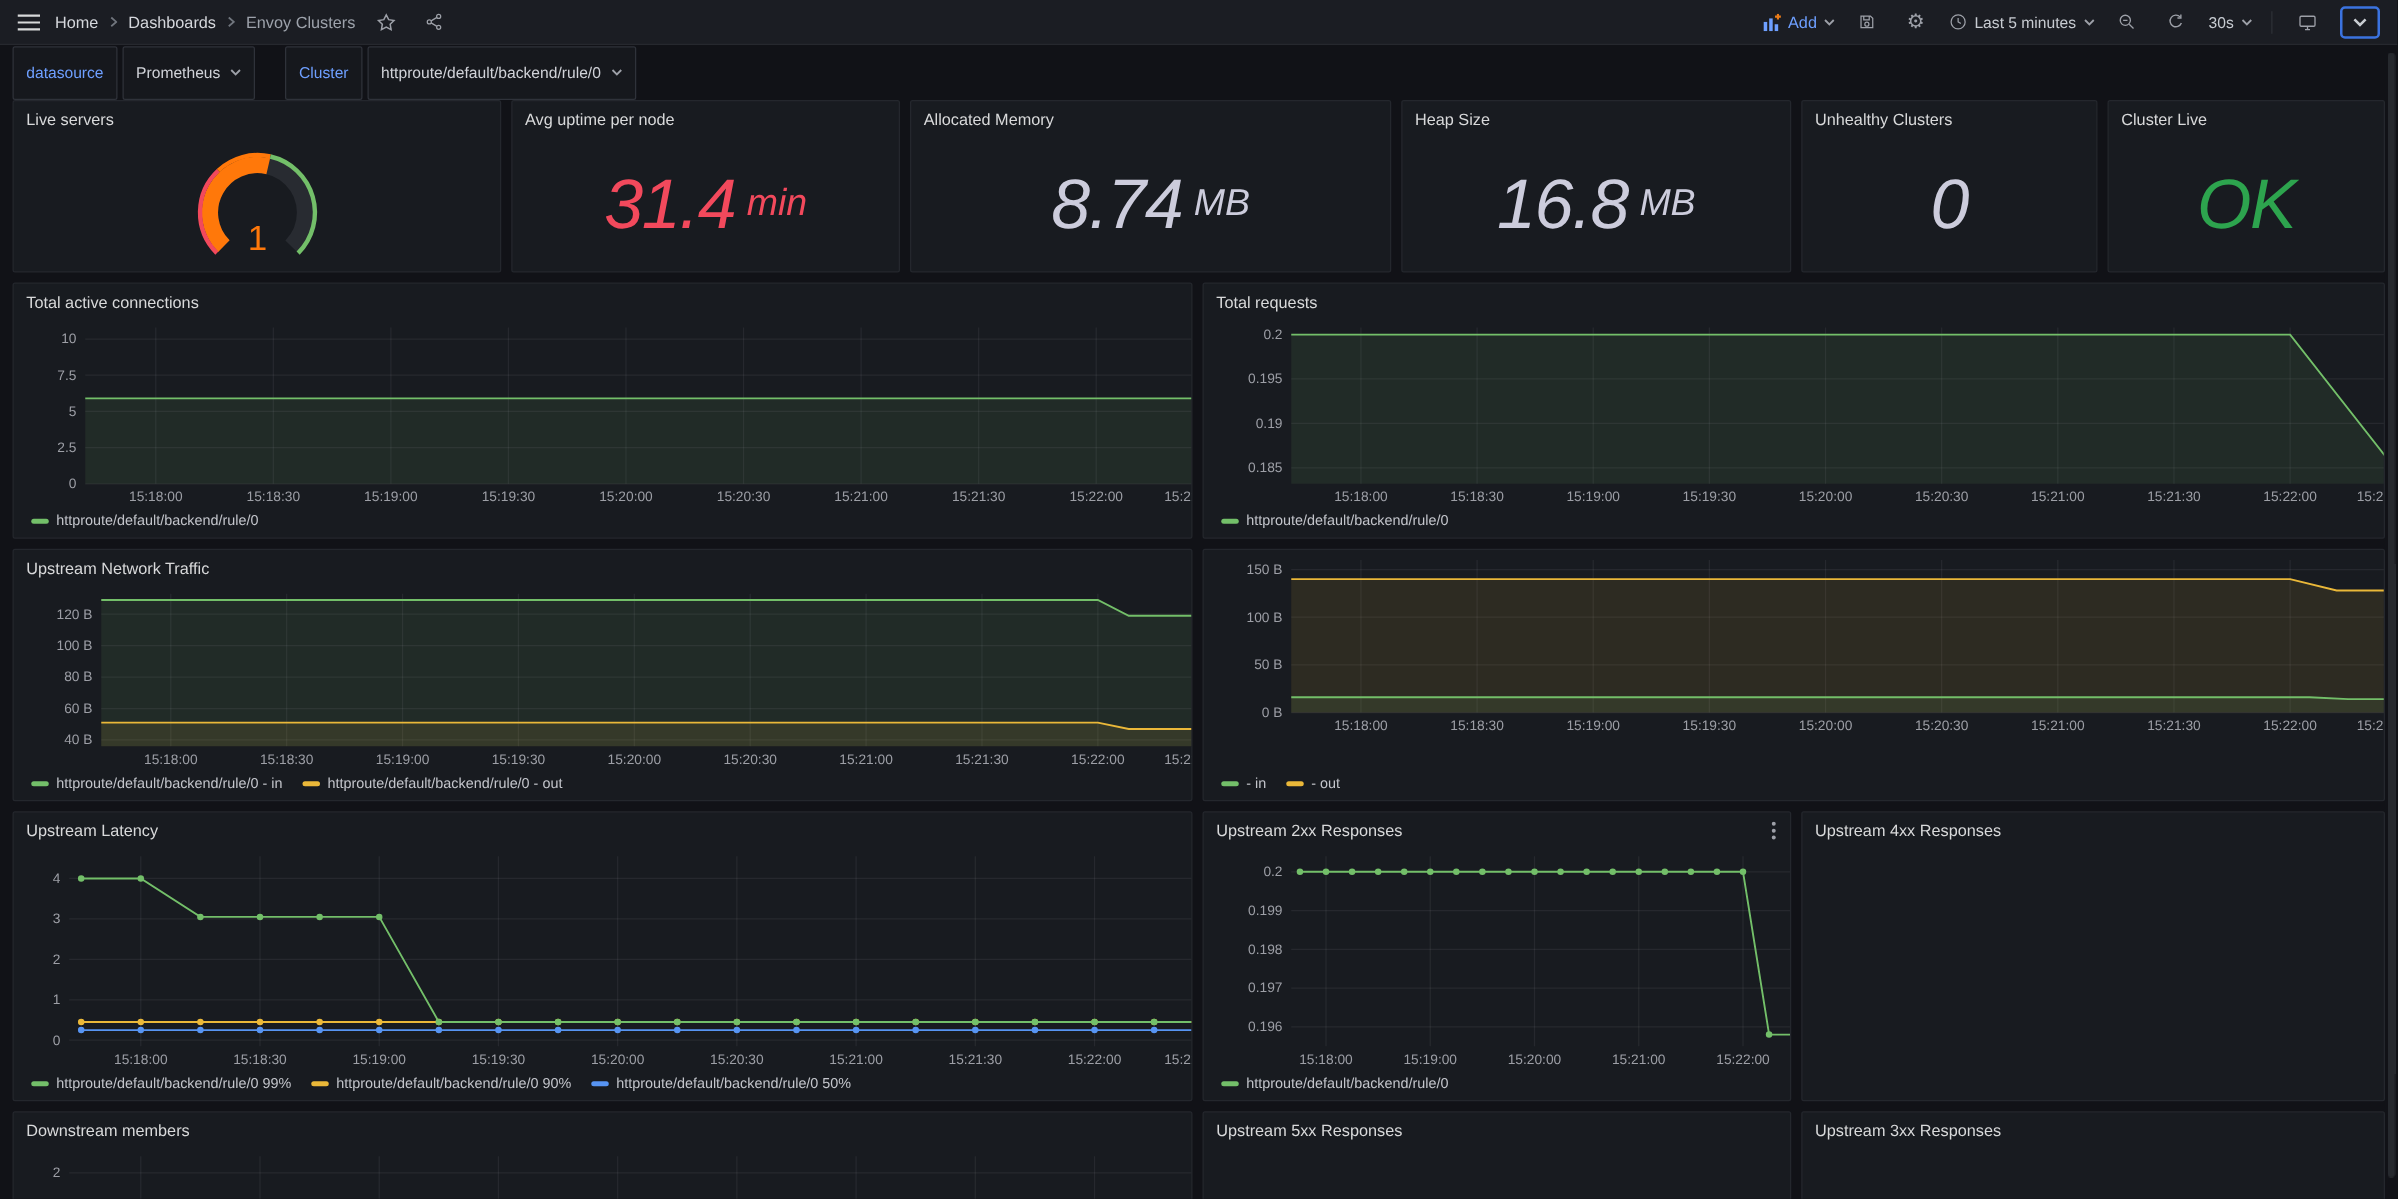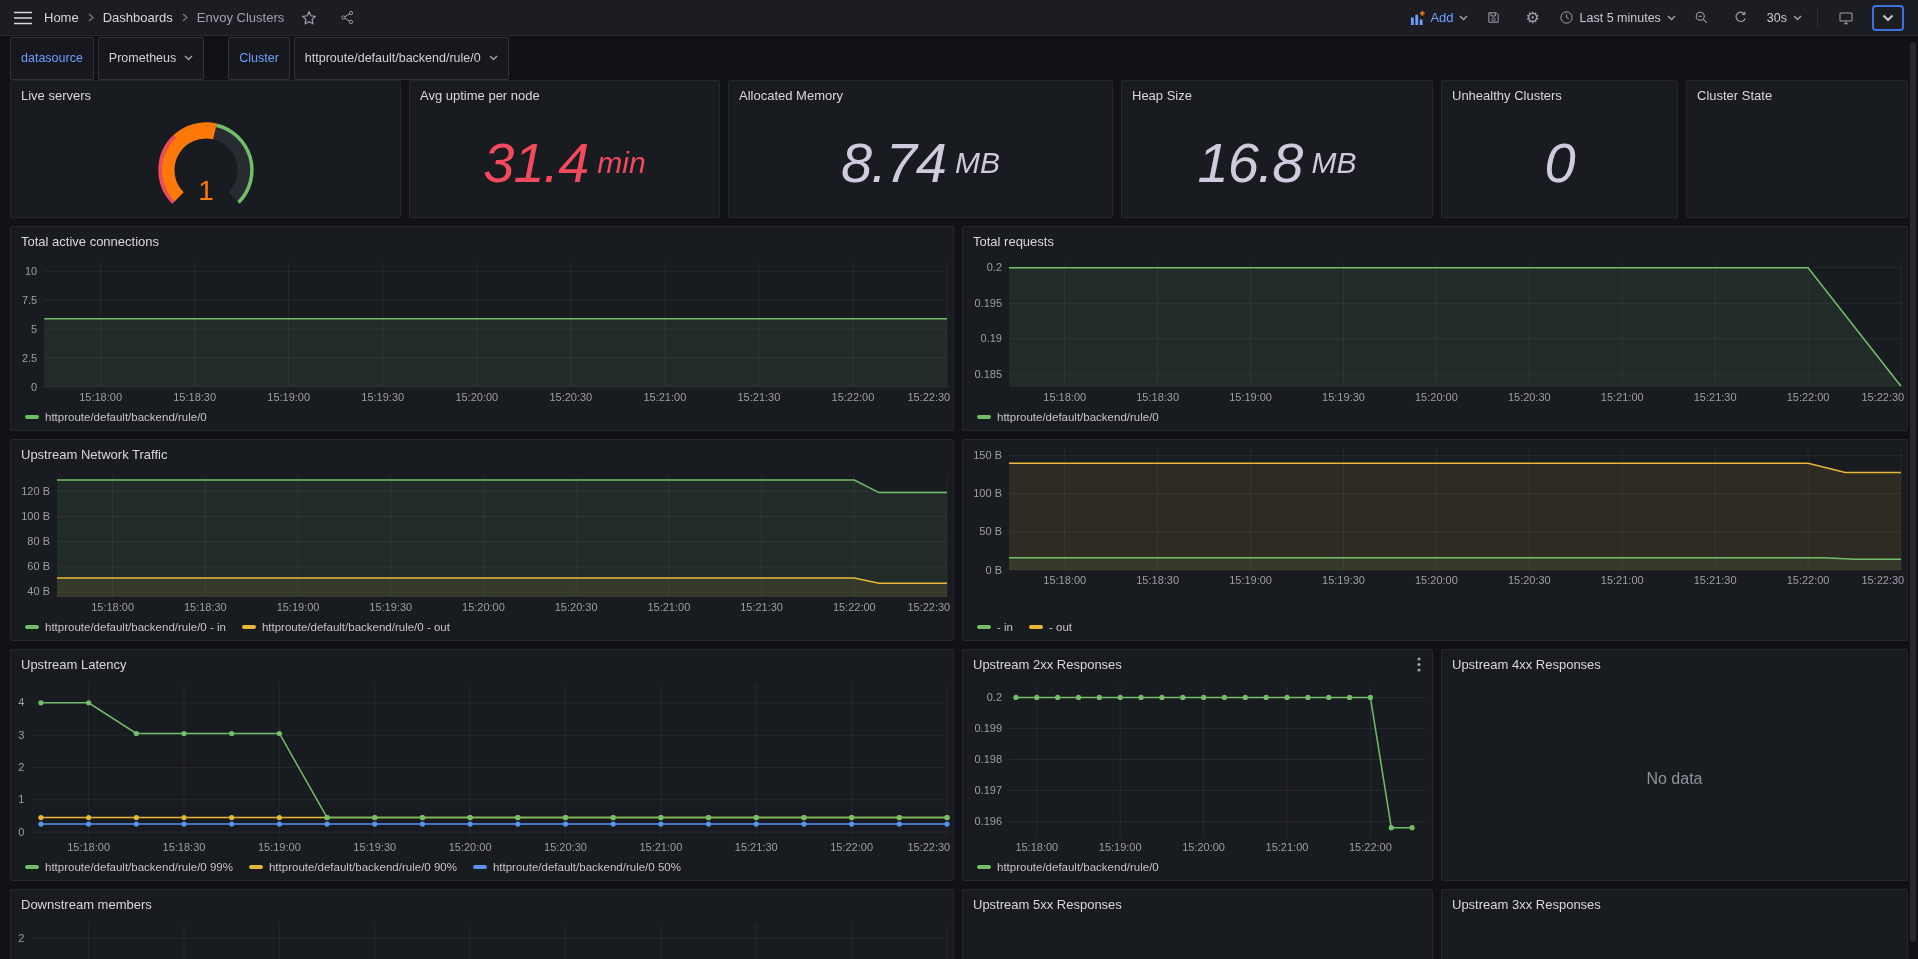--- a/index.html
+++ b/index.html
@@ -54,21 +54,21 @@
   .stat-num { font-size:56px; font-weight:500; letter-spacing:-1px; }
   .stat-unit { font-size:30px; font-weight:500; margin-left:9px; }
   .gauge-wrap { flex:1; display:flex; justify-content:center; align-items:flex-start; overflow:hidden; }
   .arc-bg { stroke:#282b31; }
   .arc-red { stroke:var(--red); }
   .arc-orange { stroke:var(--orange); }
   .arc-green { stroke:var(--green); }
   .gauge-value { fill:var(--orange); font-size:28px; font-weight:500; }
 
   
-  .chart-area { flex:1; min-height:0; position:relative; }
+  .chart-area { flex:1; min-height:0; position:relative;margin-left:24px; }
   .chart-area svg text { font-size:11px; fill:#9d9fa6; }
   .legend { flex:none; height:22px; display:flex; align-items:center; gap:16px;
     padding:0 0 4px 14px; overflow:hidden; }
   .legend-item { display:inline-flex; align-items:center; gap:6px; font-size:11.5px;
     color:#c3c5cb; cursor:pointer; white-space:nowrap; }
   .legend-swatch { width:14px; height:4px; border-radius:2px; display:inline-block; }
   .no-data { flex:1; display:flex; align-items:center; justify-content:center;
     color:#8e9197; font-size:16px; }
 
   .scroll-thumb { position:fixed; right:2px; top:42px; width:6px; height:900px;
@@ -247,22 +247,25 @@
     <div class="panel">
       <div class="panel-header">
           <span class="panel-title">Unhealthy Clusters</span>
         </div>
       <div class="stat-body" style="color: rgb(204, 204, 220);">
         <span class="stat-num">0</span>
       </div>
     </div>
     <div class="panel">
       <div class="panel-header">
-          <span class="panel-title">Cluster State</span>
-        </div>
+          <span class="panel-title">Cluster Live</span>
+        </div>
+      <div class="stat-body" style="color: rgb(45, 164, 78);">
+        <span class="stat-num">OK</span>
+      </div>
     </div>
   </section>
 
   <section class="row row2">
     <div class="panel">
       <div class="panel-header">
           <span class="panel-title">Total active connections</span>
         </div>
       <div class="chart-area"><svg width="942" height="154">
             <line x1="89.625" x2="89.625" y1="8" y2="133" stroke="rgba(204,204,220,0.08)"></line>
@@ -623,21 +626,20 @@
           <span class="legend-item">
             <span class="legend-swatch" style="background: rgb(115, 191, 105);"></span>
             <span>httproute/default/backend/rule/0</span>
           </span>
         </div>
     </div>
     <div class="panel">
       <div class="panel-header">
           <span class="panel-title">Upstream 4xx Responses</span>
         </div>
-      <div class="no-data">No data</div>
     </div>
   </section>
 
   <section class="row row5">
     <div class="panel">
       <div class="panel-header">
           <span class="panel-title">Downstream members</span>
         </div>
       <div class="chart-area"><svg width="942" height="176">
             <line x1="77.625" x2="77.625" y1="8" y2="155" stroke="rgba(204,204,220,0.08)"></line>

